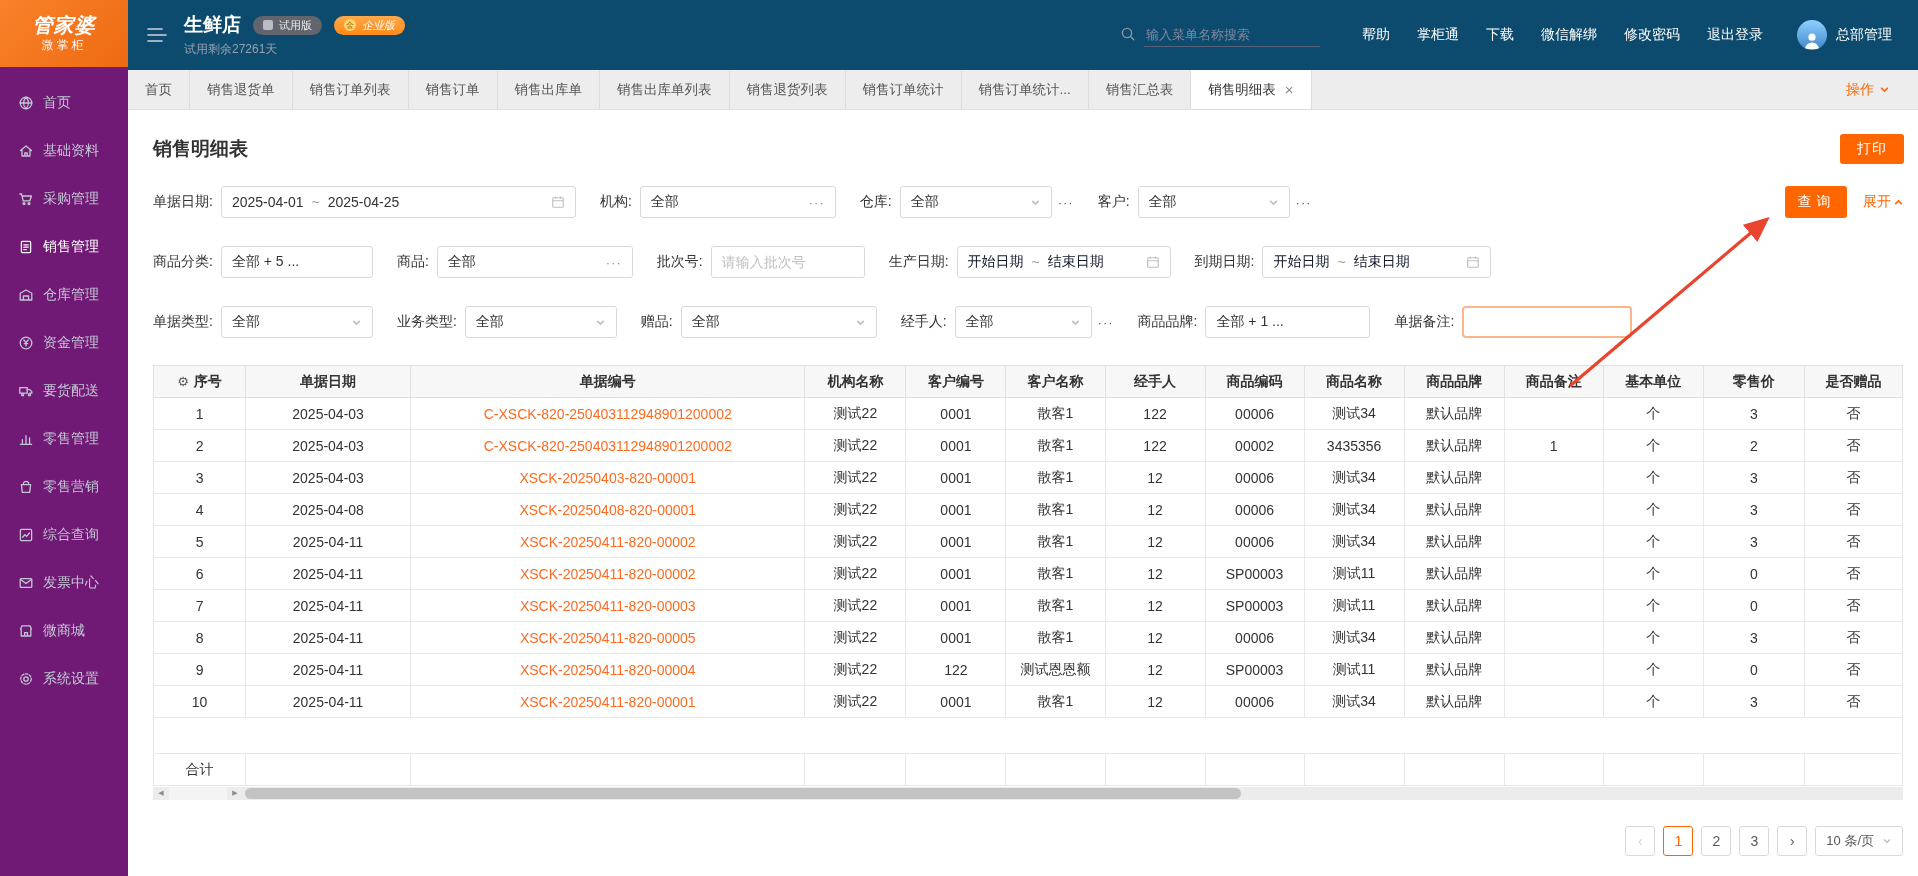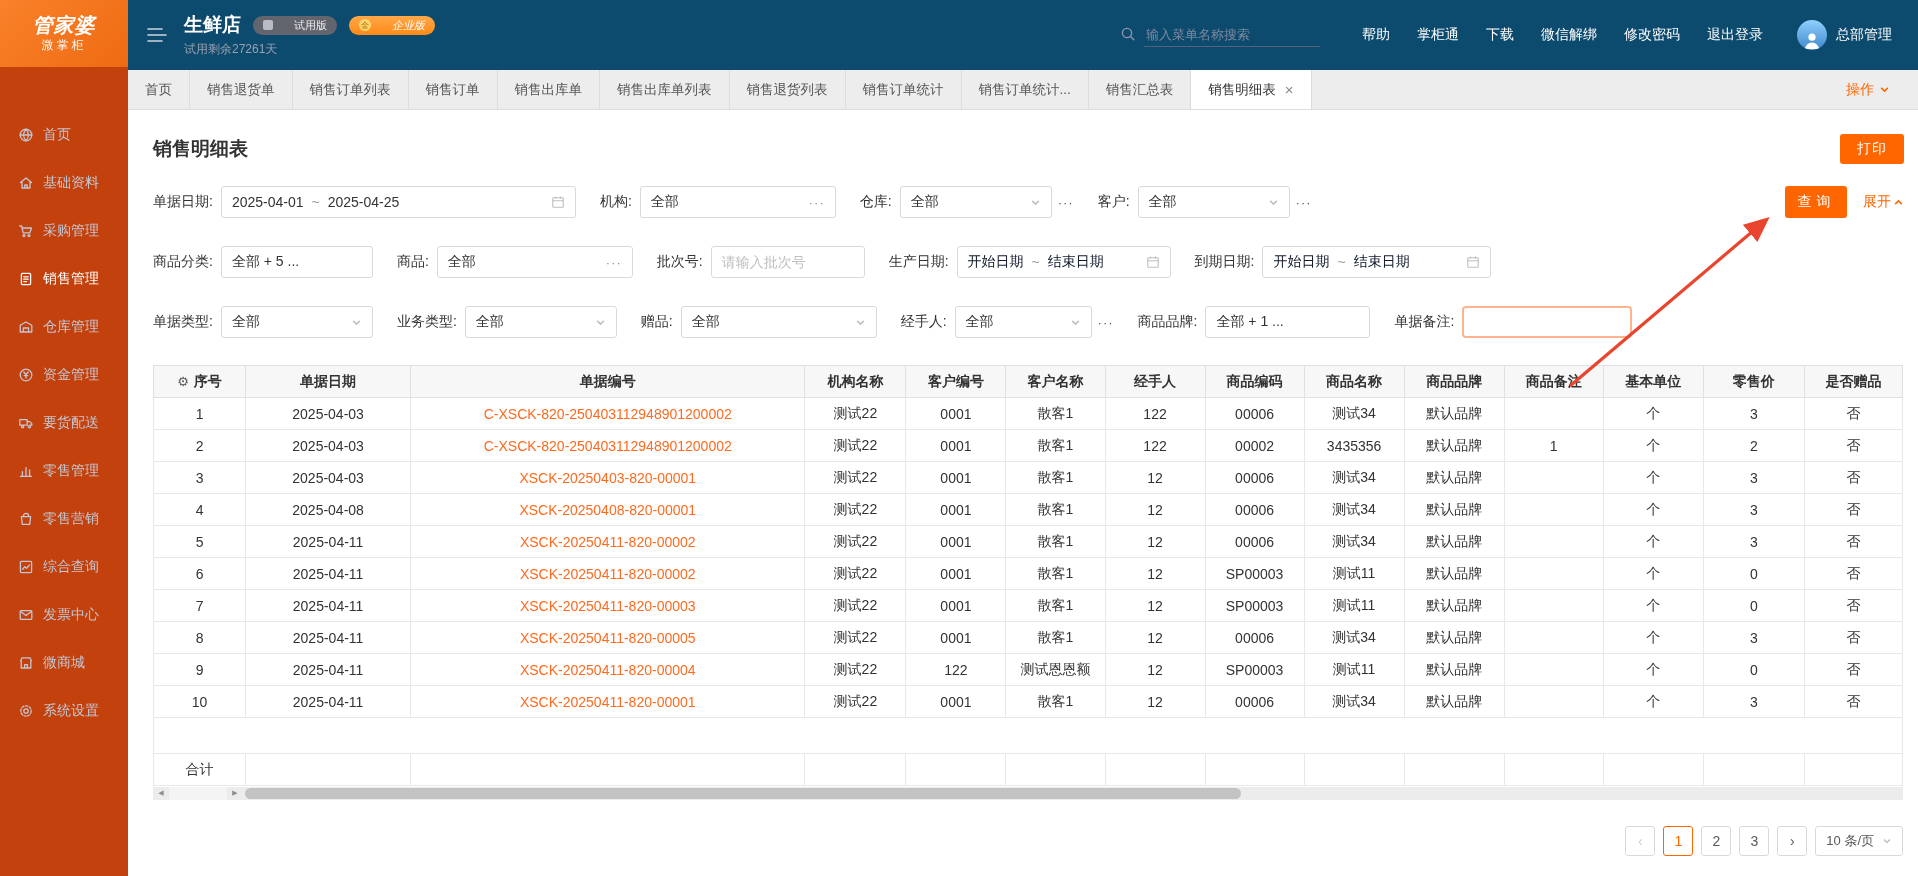--- a/index.html
+++ b/index.html
@@ -5,40 +5,40 @@
   * { box-sizing: border-box; }
   html,body { margin:0; padding:0; }
   body {
     width:1918px; height:876px; overflow:hidden;
     font-family:"Liberation Sans","DejaVu Sans",sans-serif;
     font-size:14px; color:#333; background:#fff;
   }
   .app { display:flex; width:1918px; height:876px; }
 
   
-  .sidebar { flex:0 0 128px; width:128px; background:#c2410c; display:flex; flex-direction:column;gap:32px; }
+  .sidebar { flex:0 0 128px; width:128px; background:#701a75; display:flex; flex-direction:column; }
   .logo { height:67px; background:linear-gradient(135deg,#f9822a,#ee6a12); color:#fff;
           display:flex; flex-direction:column; align-items:center; justify-content:center; line-height:1.15; }
   .logo .l1 { font-size:20px; font-weight:bold; font-style:italic; letter-spacing:1px; }
   .logo .l2 { font-size:12px; letter-spacing:3px; margin-top:2px; opacity:.95; }
   .side-menu { padding-top:12px; }
   .side-item { height:48px; display:flex; align-items:center; padding-left:18px; gap:9px;
                color:#c3c7d4; font-size:14px; cursor:pointer; }
   .side-item.active { color:#ffffff; }
   .sicon { width:16px; height:16px; display:flex; align-items:center; justify-content:center; }
   .sicon svg { display:block; }
 
   
   .main { flex:1; min-width:0; display:flex; flex-direction:column; }
   .topbar { height:70px; background:#0c4a6e; display:flex; align-items:center; padding:0 26px 0 18px; color:#fff; }
   .hamburger { width:22px; height:18px; color:#cfd3e0; cursor:pointer; }
   .store-block { margin-left:16px; display:flex; flex-direction:column; }
   .store-row { display:flex; align-items:center; gap:12px; }
   .store-name { font-size:19px; font-weight:bold; }
-  .badge { display:flex; align-items:center; gap:21px; font-size:11px; height:19px; padding:0 10px; border-radius:10px; cursor:pointer; }
+  .badge { display:flex; align-items:center; gap:6px; font-size:11px; height:19px; padding:0 10px; border-radius:10px; cursor:pointer; }
   .badge-trial { background:#62656e; color:#ececec; }
   .badge-trial .bicon { width:10px; height:10px; border-radius:2px; background:#b9bcc4; display:inline-block; }
   .badge-ent { background:linear-gradient(180deg,#ffa84a,#ff8a17); color:#fff; font-style:italic; }
   .badge-ent .coin { width:12px; height:12px; border-radius:50%; background:#ffd76e; color:#a05c00; font-size:8px; font-style:normal;
                      display:flex; align-items:center; justify-content:center; }
   .trial-text { font-size:12px; color:#9aa0b0; margin-top:3px; }
   .top-search { margin-left:auto; display:flex; align-items:center; gap:8px; }
   .top-search input { width:176px; background:transparent; border:none; border-bottom:1px solid #59607a;
                       color:#fff; font-size:13px; padding:4px 2px; outline:none; }
   .top-search input::placeholder { color:#80889e; }

